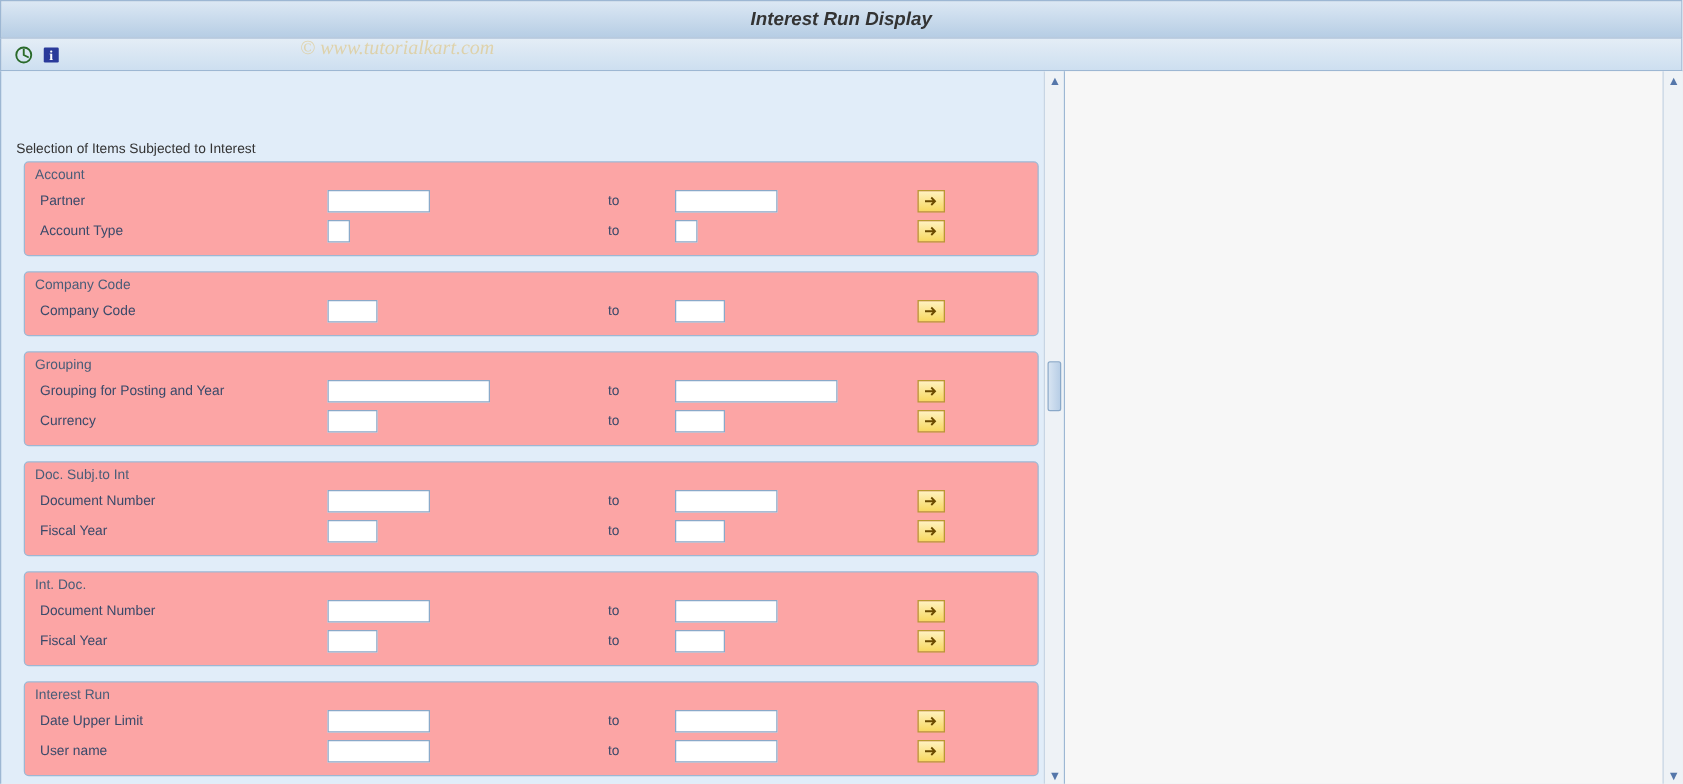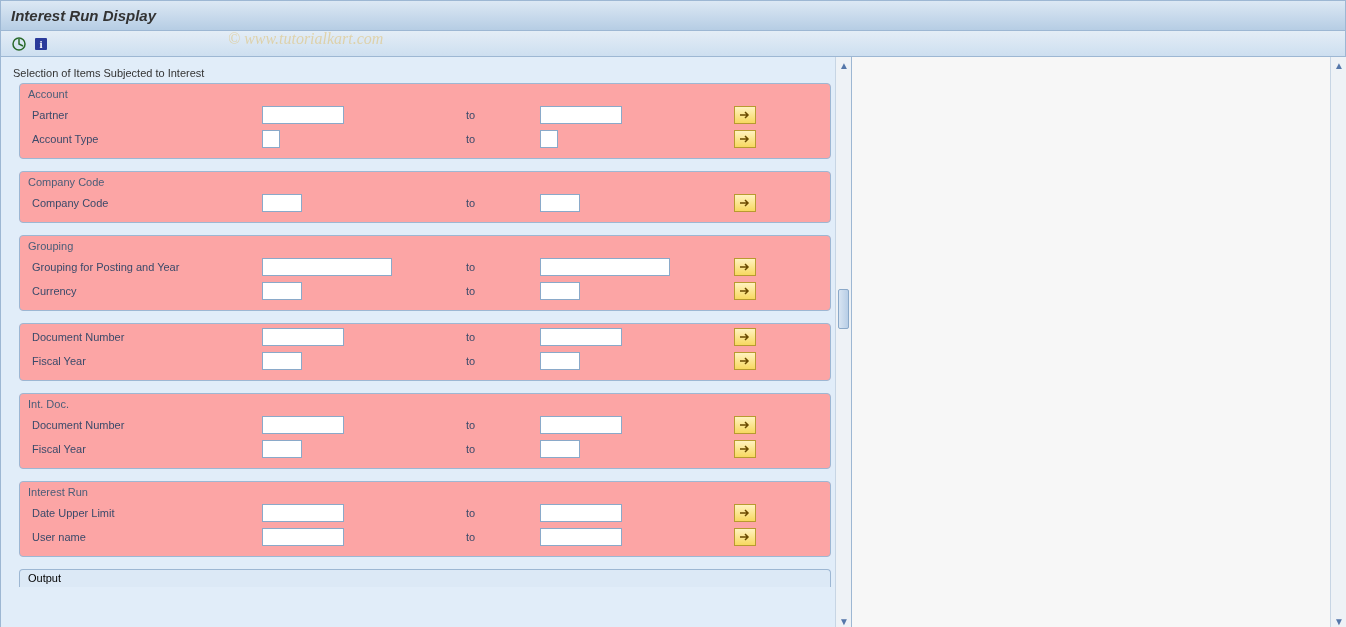--- a/index.html
+++ b/index.html
@@ -13,20 +13,21 @@
       position: relative;
     }
     .title-bar {
       background: linear-gradient(to bottom, #dce8f4, #b6cde4);
       border: 1px solid #9db7d3;
       padding: 6px 10px;
       font-style: italic;
       font-weight: bold;
       font-size: 15px;
       color: #333;
+      text-align: center;
     }
     .toolbar {
       background: linear-gradient(to bottom, #e4edf6, #cddff0);
       border: 1px solid #9db7d3;
       border-top: none;
       padding: 4px 10px;
       height: 26px;
       display: flex;
       align-items: center;
       gap: 6px;
@@ -34,21 +35,21 @@
     .toolbar-icon {
       width: 16px;
       height: 16px;
       display: inline-flex;
       align-items: center;
       justify-content: center;
       cursor: pointer;
     }
     .watermark {
       position: absolute;
-      left: 228px;
+      left: 240px;
       top: 30px;
       color: #e0c070;
       font-size: 16px;
       opacity: 0.55;
       font-family: Georgia, serif;
       font-style: italic;
       pointer-events: none;
       z-index: 100;
     }
     .main-area {
@@ -106,20 +107,21 @@
       top:0;
       bottom:0;
       width:16px;
       background:#eef2f6;
       border-left:1px solid #c7d5e4;
     }
     .section-title {
       font-size: 11px;
       color: #333;
       padding: 2px 0 4px 4px;
+      margin-top: 46px;
     }
     .group-box {
       border: 1px solid #9db7d3;
       border-radius: 4px;
       background: #fca5a5;
       margin: 0 0 12px 10px;
       padding: 2px 8px 6px 8px;
       width: 812px;
     }
     .group-box .legend {
@@ -146,21 +148,21 @@
       background: #fff;
       padding: 0 2px;
       font-size: 11px;
     }
     .input.w80 { width: 82px; }
     .input.w40 { width: 40px; }
     .input.w18 { width: 18px; }
     .input.w120 { width: 130px; }
     .to-col {
       width: 50px;
-      text-align: left;
+      text-align: center;
       color: #3a4a6a;
       font-size: 11px;
       margin-left: 40px;
     }
     .from-col { width: 140px; display:flex; }
     .to-input-col { width: 140px; display:flex; }
     .sel-opt {
       width: 22px;
       height: 18px;
       background: linear-gradient(to bottom, #fff2c0, #f7d860);
@@ -292,20 +294,21 @@
           </div>
         <span class="sel-opt">
             <svg viewBox="0 0 12 10">
               <path d="M1 5 L9 5 M6 2 L9 5 L6 8" stroke="#6a4a00" stroke-width="1.5" fill="none"></path>
             </svg>
           </span>
       </div>
     </div>
 
     <div class="group-box">
+      <div class="legend">Doc. Subj.to Int</div>
       <div class="row">
         <div class="label">Document Number</div>
         <div class="from-col">
             <input class="input w80" style="">
           </div>
         <div class="to-col">to</div>
         <div class="to-input-col">
             <input class="input w80" style="">
           </div>
         <span class="sel-opt">

